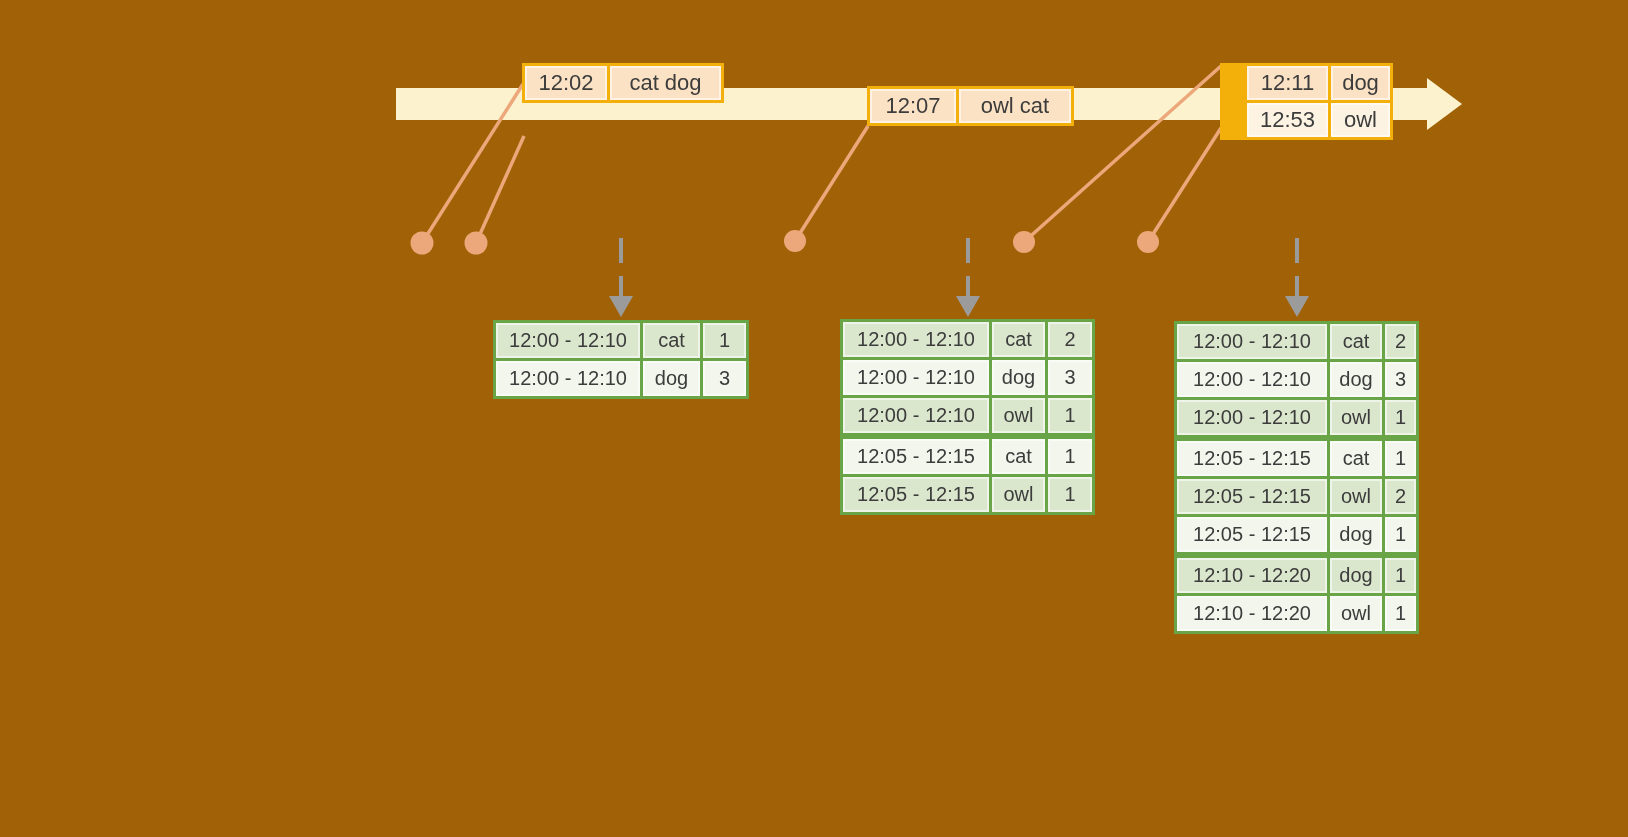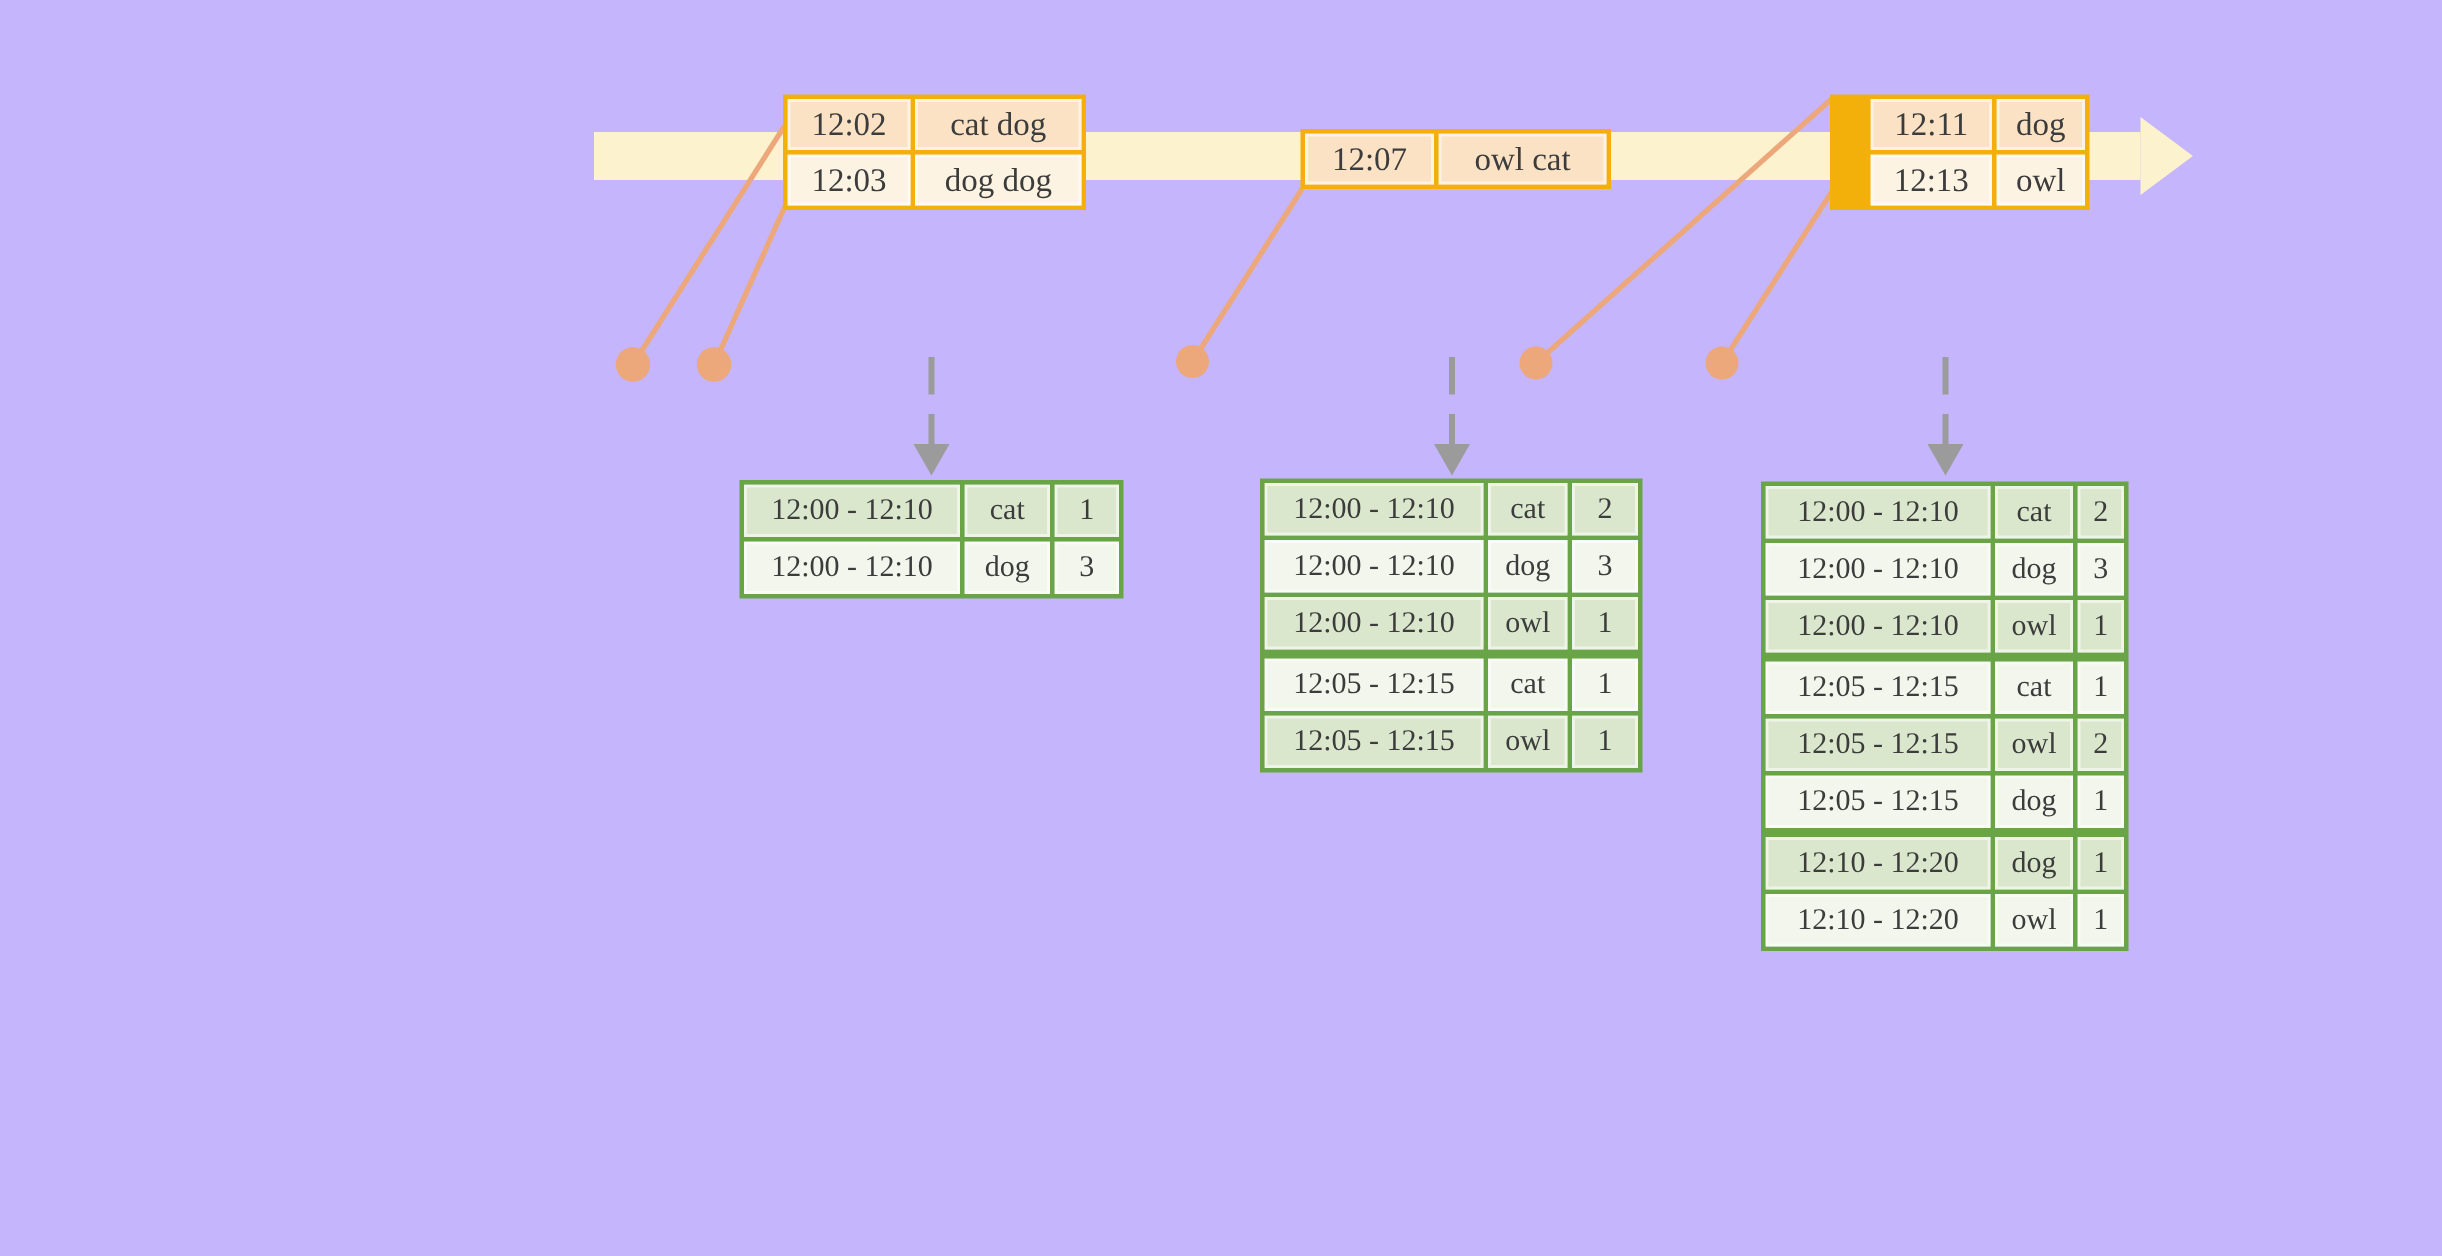--- a/index.html
+++ b/index.html
@@ -1,18 +1,18 @@
 <!DOCTYPE html>
 <html><head>
 <meta charset="utf-8">
 <style>
   html,body{margin:0;padding:0;background:#000;}
   .canvas{
-    position:relative;width:1628px;height:837px;background:#c4b5fd;overflow:hidden;
-    font-family:Liberation Serif, serif;color:#3c3c3c;
+    position:relative;width:1628px;height:837px;background:#a16207;overflow:hidden;
+    font-family:Liberation Sans, sans-serif;color:#3c3c3c;
   }
   .layer{position:absolute;left:0;top:0;}
   
   .dtable{position:absolute;display:flex;flex-direction:column;gap:3px;padding:3px;box-sizing:border-box;}
   .dtable .row{display:grid;gap:3px;}
   .dtable .cell{
     display:flex;align-items:center;justify-content:center;
     box-shadow:inset 0 0 0 2px rgba(255,255,255,.55);
     white-space:nowrap;
   }
@@ -76,38 +76,34 @@
       <line x1="1297" y1="238" x2="1297" y2="297" stroke="#9b9b9b" stroke-width="4" stroke-dasharray="25 13"></line>
       <polygon points="1285,296 1309,296 1297,317" fill="#9b9b9b"></polygon>
     </g>
   </svg>
 
   <div id="event-table-1" class="dtable etable">
       <div class="row">
         <div class="cell">12:02</div>
         <div class="cell">cat dog</div>
       </div>
-      <div class="row">
-        <div class="cell">12:03</div>
-        <div class="cell">dog dog</div>
-      </div>
     </div>
   <div id="event-table-2" class="dtable etable">
       <div class="row">
         <div class="cell">12:07</div>
         <div class="cell">owl cat</div>
       </div>
     </div>
   <div id="event-table-3" class="dtable etable">
       <div class="row">
         <div class="cell">12:11</div>
         <div class="cell">dog</div>
       </div>
       <div class="row">
-        <div class="cell">12:13</div>
+        <div class="cell">12:53</div>
         <div class="cell">owl</div>
       </div>
     </div>
 
   <div id="result-table-1" class="dtable gtable">
       <div class="row">
         <div class="cell">12:00 - 12:10</div>
         <div class="cell">cat</div>
         <div class="cell">1</div>
       </div>

